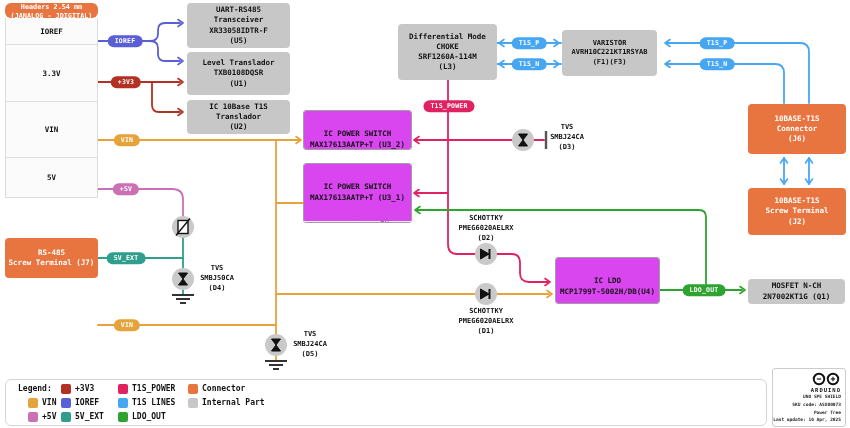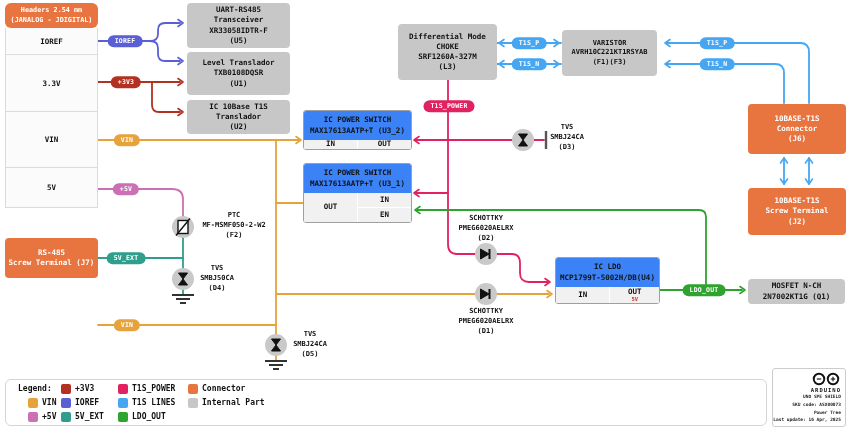--- a/index.html
+++ b/index.html
@@ -16,31 +16,31 @@
   .gnd{stroke:#333 !important;stroke-width:2 !important}
   .dbar{stroke:#555 !important;stroke-width:2.4 !important}
   .comp{fill:#c9c9c9}
   .glyph{fill:#111;stroke:#111}
   .node{position:absolute;z-index:2;display:flex;flex-direction:column;align-items:center;justify-content:center;
         text-align:center;border-radius:4px;line-height:1.35;font-size:7.5px}
   .gray{background:var(--c-internal);color:#111}
   .orange{background:var(--c-connector);color:#fff}
   .ic{position:absolute;z-index:2;border:1px solid #9f9f9f;border-radius:3px;overflow:hidden;display:flex;
       flex-direction:column;font-size:7.5px;background:#fff}
-  .ic-head{background:#3b82f6;color:#111;text-align:center;line-height:1.4;padding:4px 0}
+  .ic-head{background:#d946ef;color:#111;text-align:center;line-height:1.4;padding:18px 0}
   .ic-body{display:flex;flex:1;gap:1px;background:#fff}
   .cell{background:#f1f1f1;display:flex;flex-direction:column;align-items:center;justify-content:center;line-height:1.1}
   .col{display:flex;flex-direction:column;gap:1px;flex:1}
   .cell .note{color:#c0392b;font-size:5.5px}
   .pill{position:absolute;z-index:3;transform:translate(-50%,-50%);color:#fff;font-size:6.5px;
         padding:2.5px 7px;border-radius:9px;letter-spacing:.2px;white-space:nowrap;line-height:1}
   .comp-label{position:absolute;z-index:2;font-size:7px;line-height:1.4;text-align:center;color:#111}
   .htable{position:absolute;left:5px;top:3px;width:93px;z-index:2}
-  .hhead{background:var(--c-connector);color:#fff;border-radius:6px;height:25px;display:flex;flex-direction:column;
-         justify-content:center;text-align:center;font-size:6.8px;line-height:1.35}
+  .hhead{background:var(--c-connector);color:#fff;border-radius:6px;height:15px;display:flex;flex-direction:column;
+         text-align:center;font-size:6.8px;line-height:1.35}
   .hrow{background:#fbfbfb;border:1px solid #dcdcdc;border-top:none;display:flex;align-items:center;
         justify-content:center;font-size:7.5px}
   .hrow:first-of-type{border-top:1px solid #dcdcdc}
   .legend-box{position:absolute;left:5px;top:379px;width:762px;height:47px;border:1px solid #d5d5d5;
               border-radius:6px;background:#fff;z-index:2}
   .leg-item{position:absolute;display:flex;align-items:center;gap:4px;font-size:8px;color:#111;height:11px}
   .sw{width:10px;height:10px;border-radius:2px;flex:0 0 auto}
   .leg-title{position:absolute;font-size:8px}
   .footer{position:absolute;left:772px;top:368px;width:74px;height:59px;border:1px solid #ccc;border-radius:3px;
           background:#fff;z-index:2;display:flex;flex-direction:column;align-items:flex-end;padding:3px 4px 2px;gap:1px}
@@ -191,21 +191,21 @@
     <div>(U1)</div>
   </div>
   <div class="node gray" style="left:187px;top:100px;width:103px;height:34px">
     <div>IC 10Base T1S</div>
     <div>Translador</div>
     <div>(U2)</div>
   </div>
   <div class="node gray" style="left:398px;top:24px;width:99px;height:56px">
     <div>Differential Mode</div>
     <div>CHOKE</div>
-    <div>SRF1260A-327M</div>
+    <div>SRF1260A-114M</div>
     <div>(L3)</div>
   </div>
   <div class="node gray" style="left:562px;top:30px;width:95px;height:46px;font-size:7px">
     <div>VARISTOR</div>
     <div>AVRH10C221KT1RSYAB</div>
     <div>(F1)(F3)</div>
   </div>
   <div class="node gray" style="left:748px;top:279px;width:97px;height:25px">
     <div>MOSFET N-CH</div>
     <div>2N7002KT1G (Q1)</div>
@@ -271,25 +271,20 @@
   <div class="pill" style="left:126px;top:189px;background:var(--c-p5v)">+5V</div>
   <div class="pill" style="left:126px;top:258px;background:var(--c-v5ext)">5V_EXT</div>
   <div class="pill" style="left:127px;top:325px;background:var(--c-vin)">VIN</div>
   <div class="pill" style="left:449px;top:106px;background:var(--c-t1s_power)">T1S_POWER</div>
   <div class="pill" style="left:529px;top:43px;background:var(--c-t1s_lines)">T1S_P</div>
   <div class="pill" style="left:529px;top:64px;background:var(--c-t1s_lines)">T1S_N</div>
   <div class="pill" style="left:717px;top:43px;background:var(--c-t1s_lines)">T1S_P</div>
   <div class="pill" style="left:717px;top:64px;background:var(--c-t1s_lines)">T1S_N</div>
   <div class="pill" style="left:704px;top:290px;background:var(--c-ldo_out)">LDO_OUT</div>
 
-  <div class="comp-label" style="left:193px;top:211px;width:82px">
-    <div>PTC</div>
-    <div>MF-MSMF050-2-W2</div>
-    <div>(F2)</div>
-  </div>
   <div class="comp-label" style="left:186px;top:264px;width:62px">
     <div>TVS</div>
     <div>SMBJ50CA</div>
     <div>(D4)</div>
   </div>
   <div class="comp-label" style="left:279px;top:330px;width:62px">
     <div>TVS</div>
     <div>SMBJ24CA</div>
     <div>(D5)</div>
   </div>

